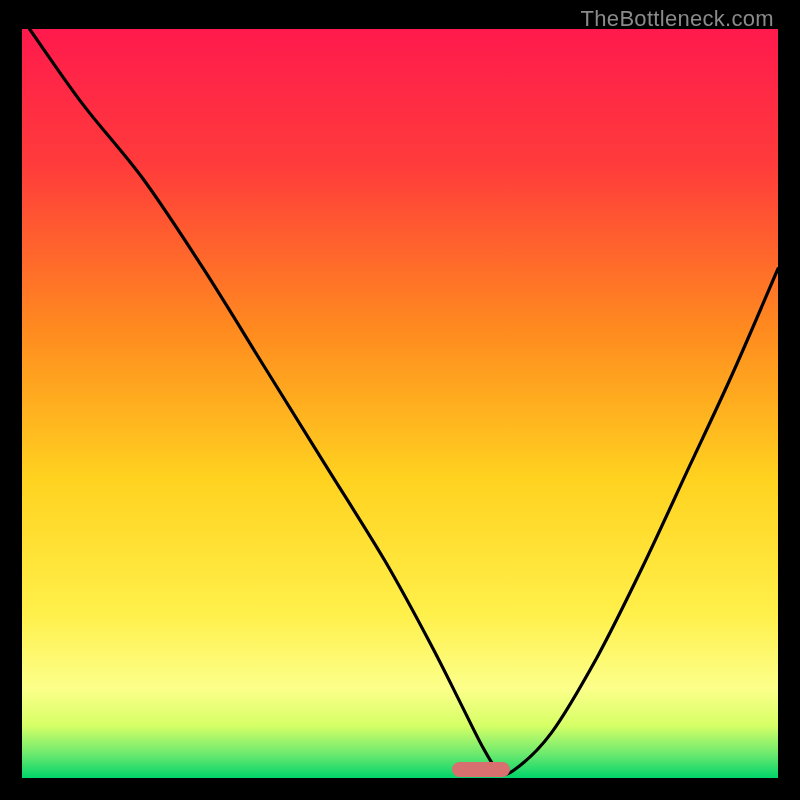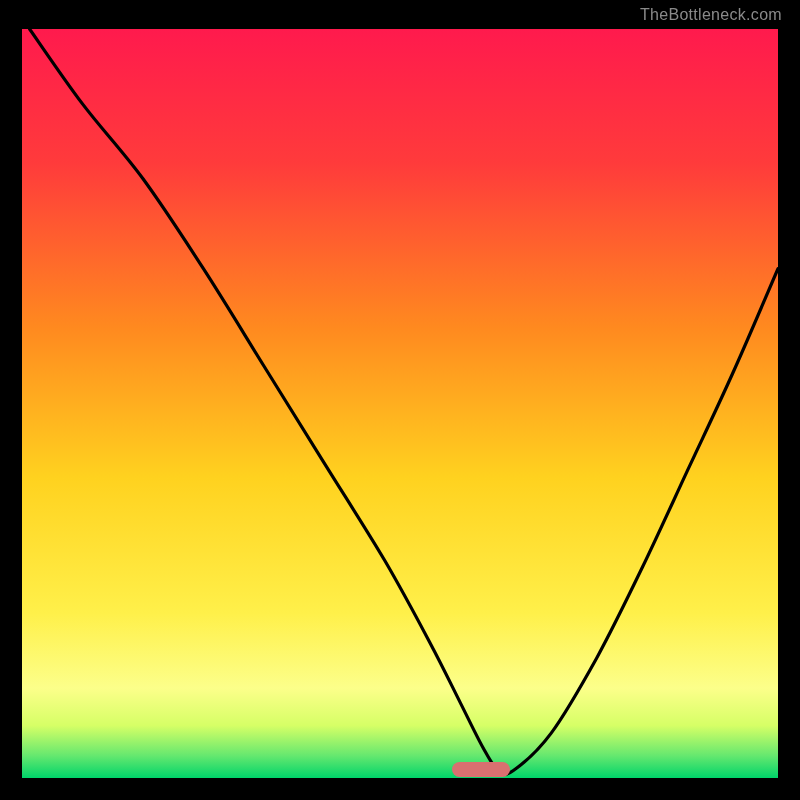--- a/index.html
+++ b/index.html
@@ -13,23 +13,23 @@
   }
   .frame {
     position: relative;
     width: 800px;
     height: 800px;
     background: #000;
   }
   .watermark {
     position: absolute;
     top: 6px;
-    right: 18px;
+    right: 26px;
     color: #8a8a8a;
-    font-size: 16px;
+    font-size: 22px;
     font-weight: 500;
     letter-spacing: 0.3px;
     user-select: none;
     z-index: 5;
   }
   .plot-wrap {
     position: absolute;
     left: 22px;
     top: 29px;
     width: 756px;

